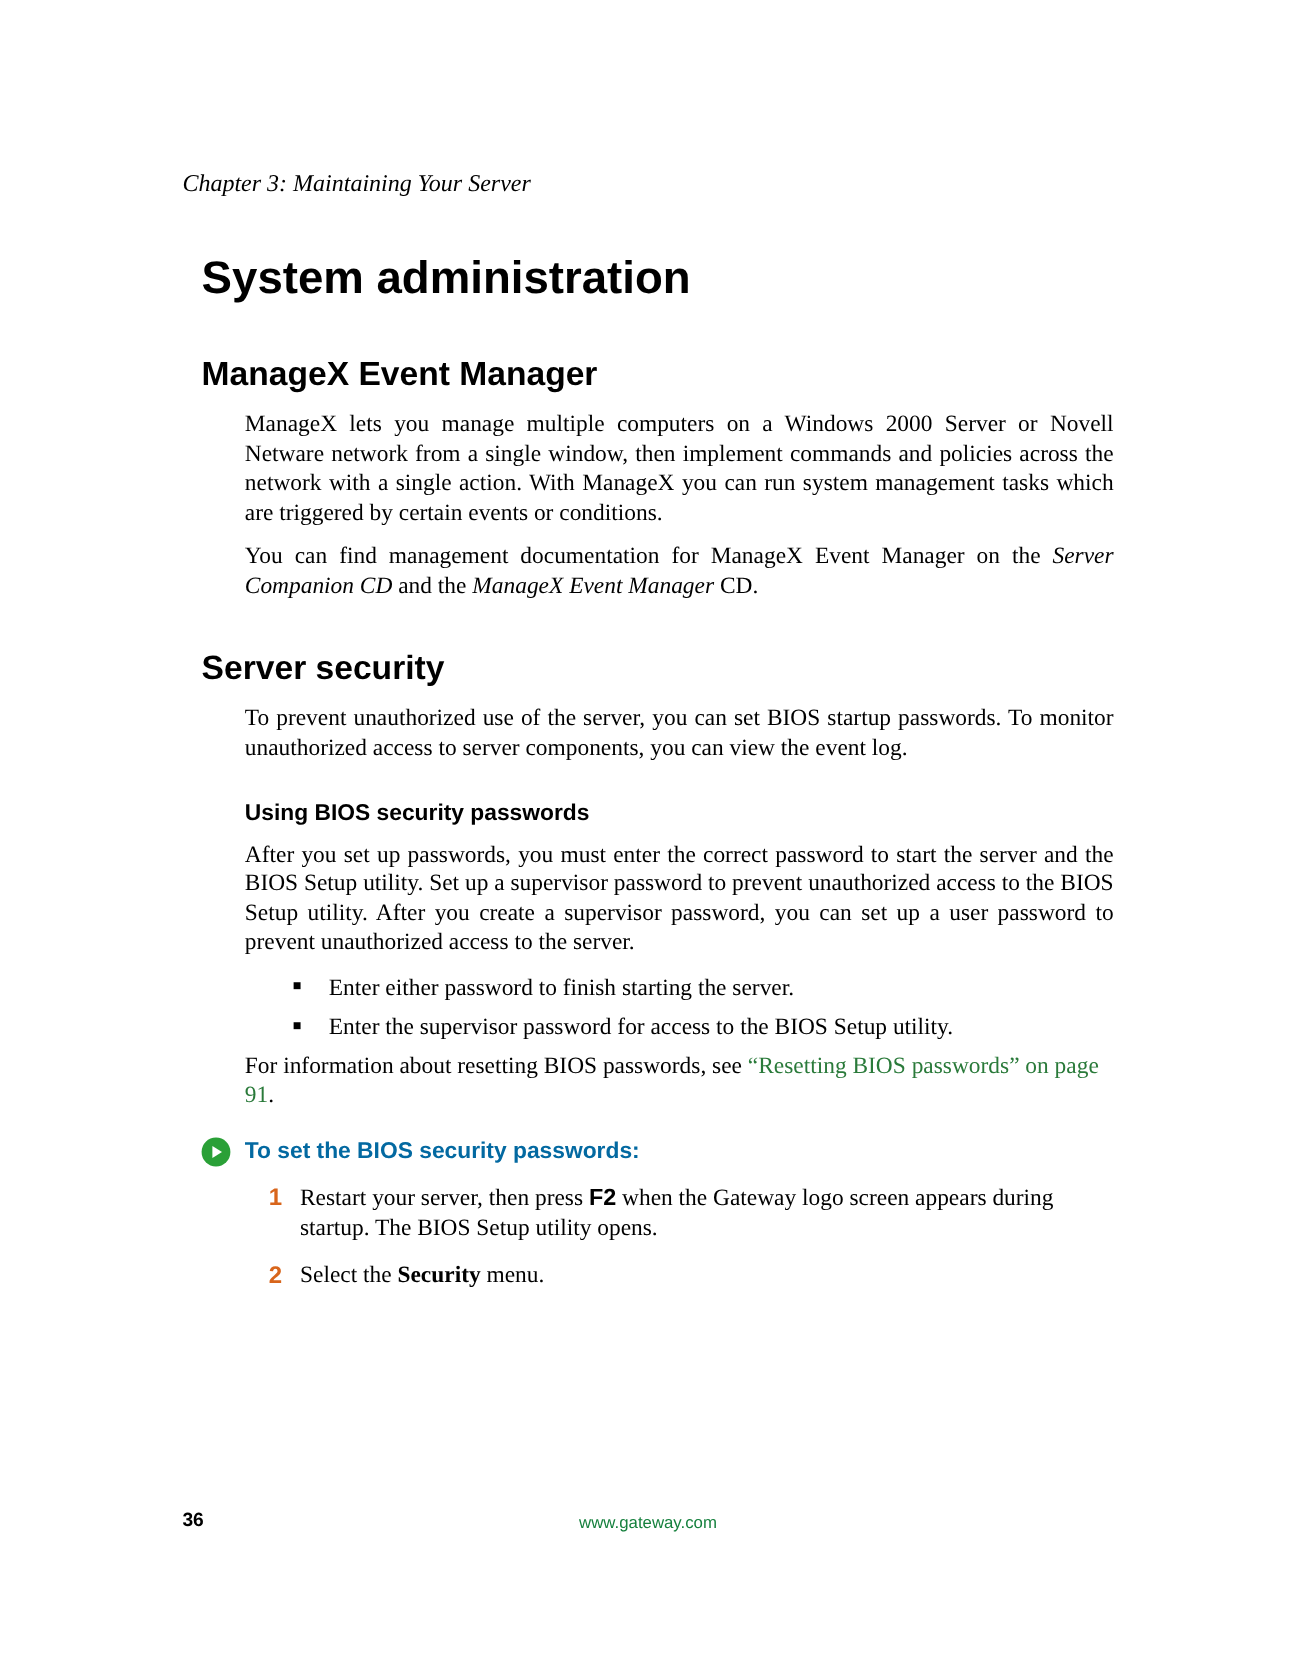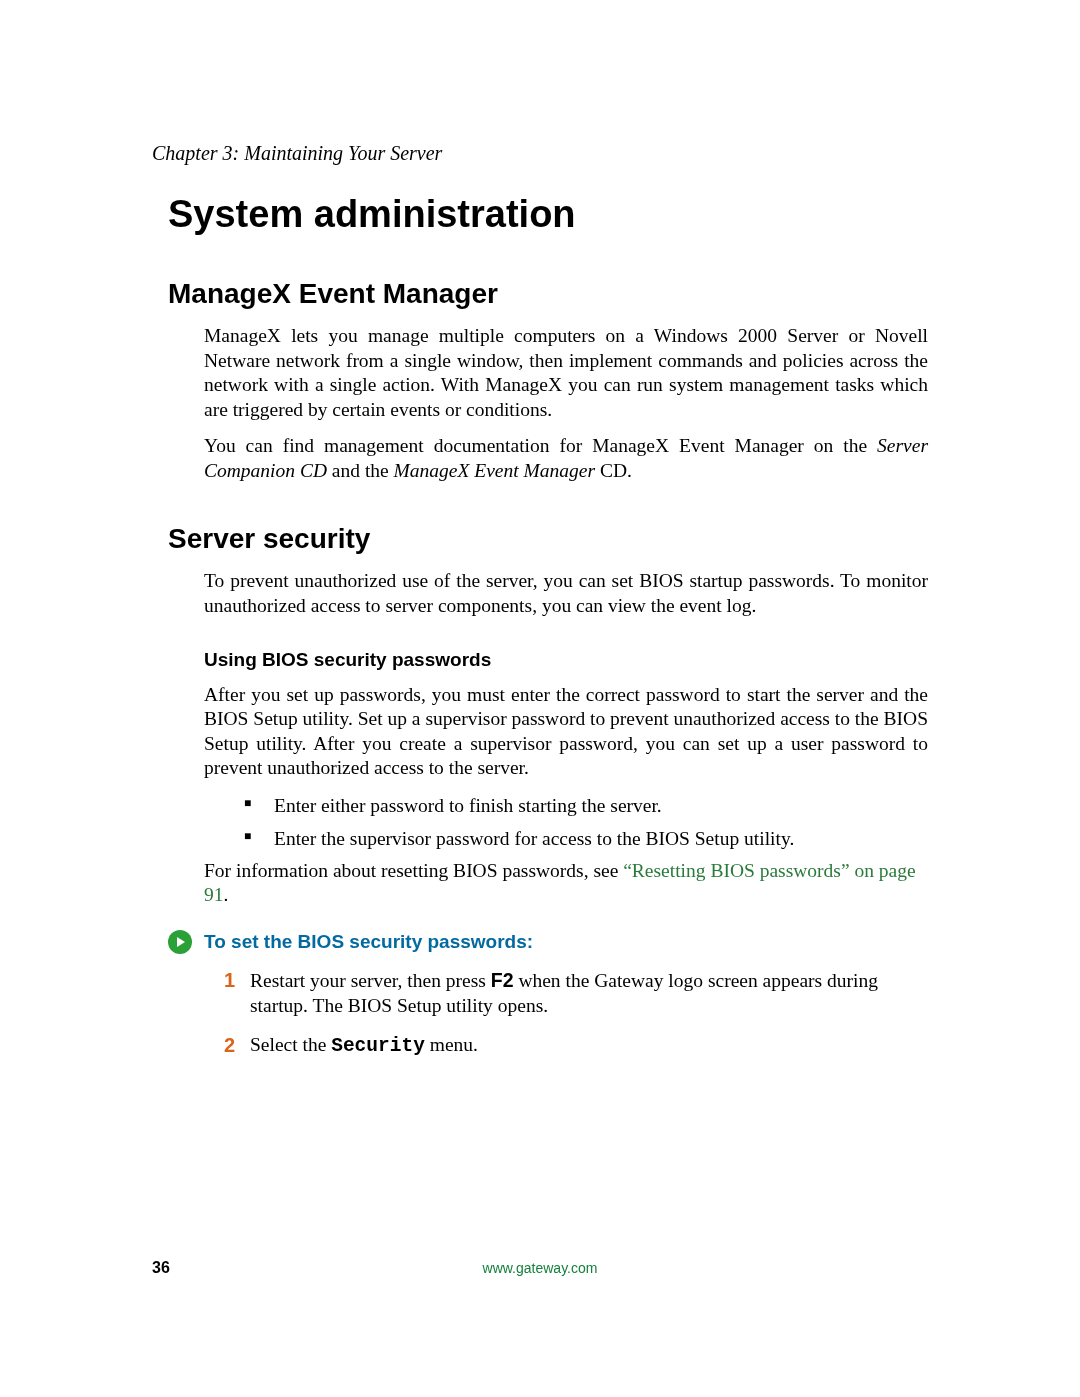--- a/index.html
+++ b/index.html
@@ -10,21 +10,21 @@
     font-family: "Palatino Linotype", "Book Antiqua", Palatino, serif;
     color: #000;
     position: relative;
   }
   .page {
     padding: 142px 152px 0 152px;
   }
   .chapter-header {
     font-style: italic;
     font-size: 20px;
-    margin-bottom: 28px;
+    margin-bottom: 46px;
     font-family: "Palatino Linotype", "Book Antiqua", Palatino, serif;
   }
   .h1 {
     font-family: Arial, Helvetica, sans-serif;
     font-weight: bold;
     font-size: 38px;
     margin-bottom: 42px;
     margin-left: 16px;
   }
   .h2 {
@@ -114,21 +114,21 @@
     font-size: 20px;
     width: 26px;
     flex-shrink: 0;
   }
   .step-text { flex: 1; }
   .step-text .kbd {
     font-family: Arial, Helvetica, sans-serif;
     font-weight: bold;
   }
   .step-text .menu {
-    font-family: Liberation Mono, monospace;
+    font-family: Liberation Serif, serif;
     font-weight: bold;
   }
   .footer {
     position: absolute;
     bottom: 120px;
     left: 152px;
     right: 152px;
     display: flex;
     align-items: center;
     font-size: 16px;

